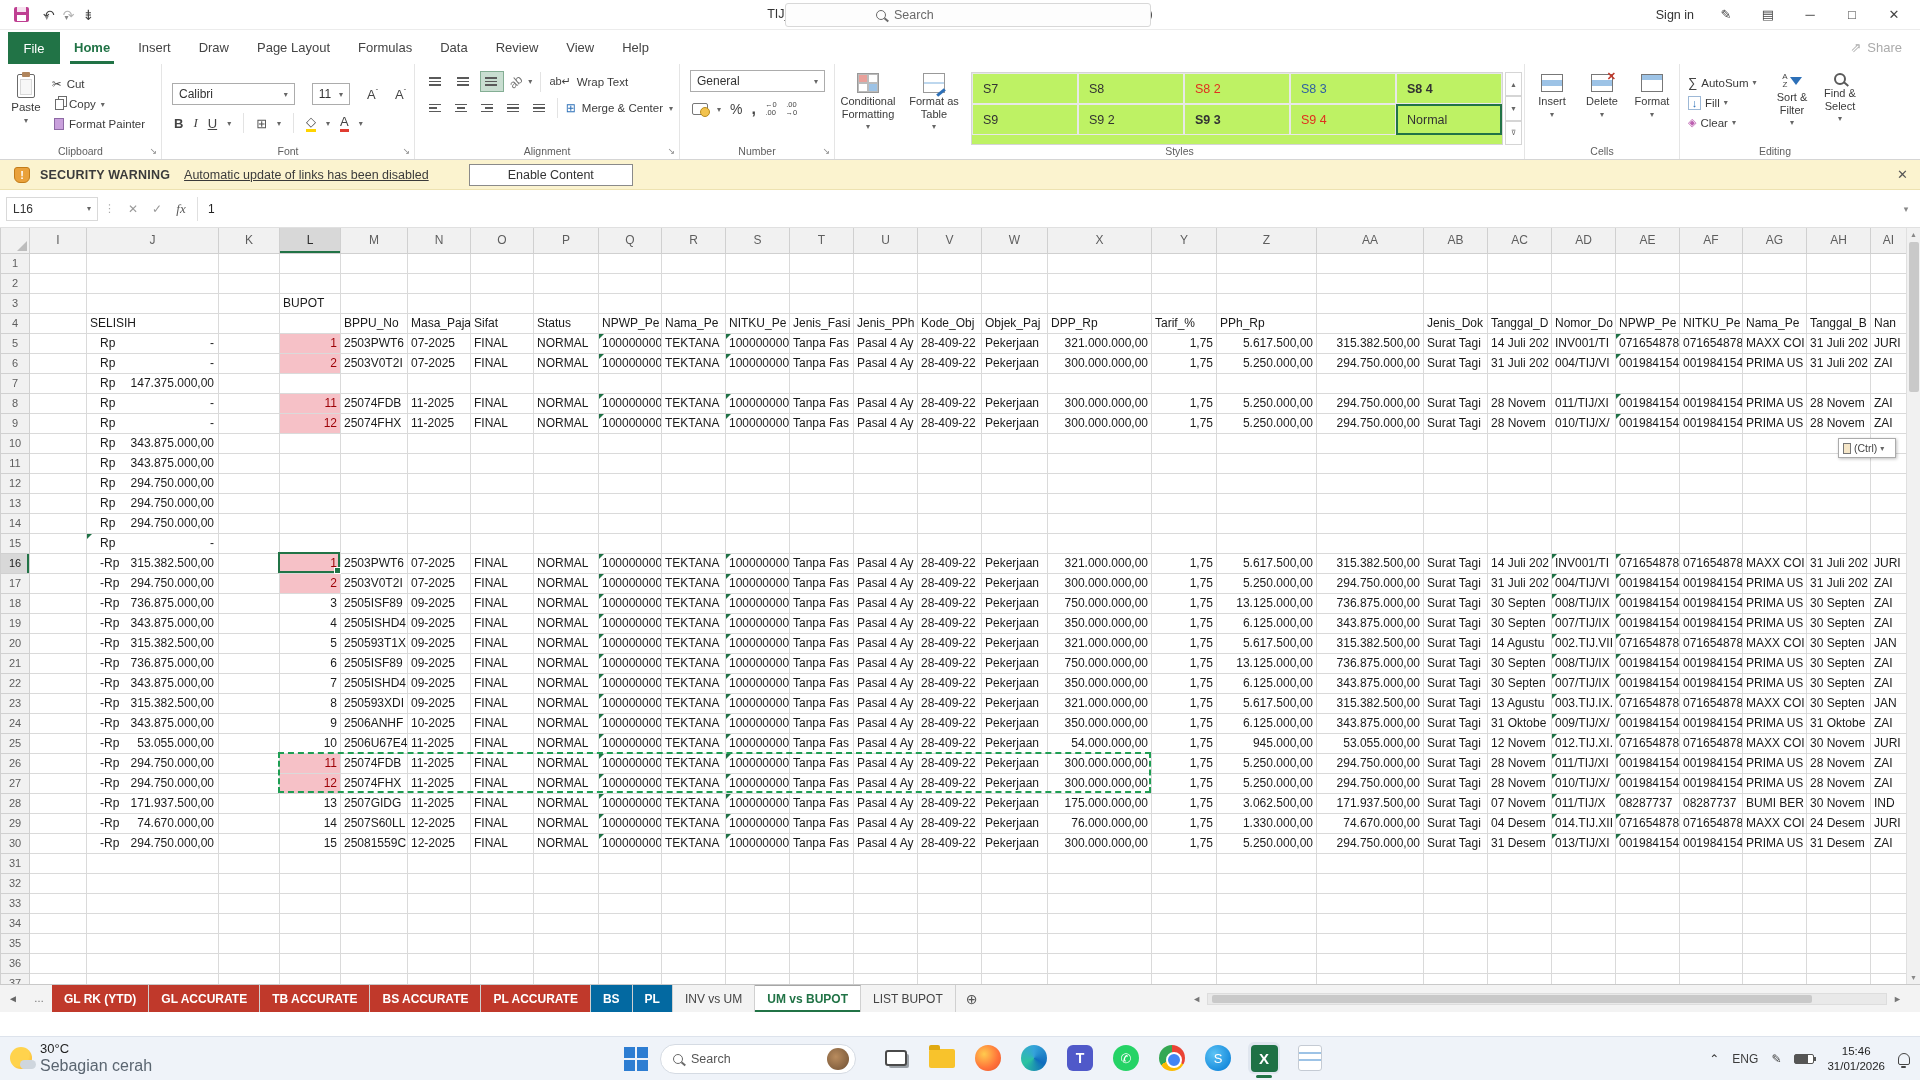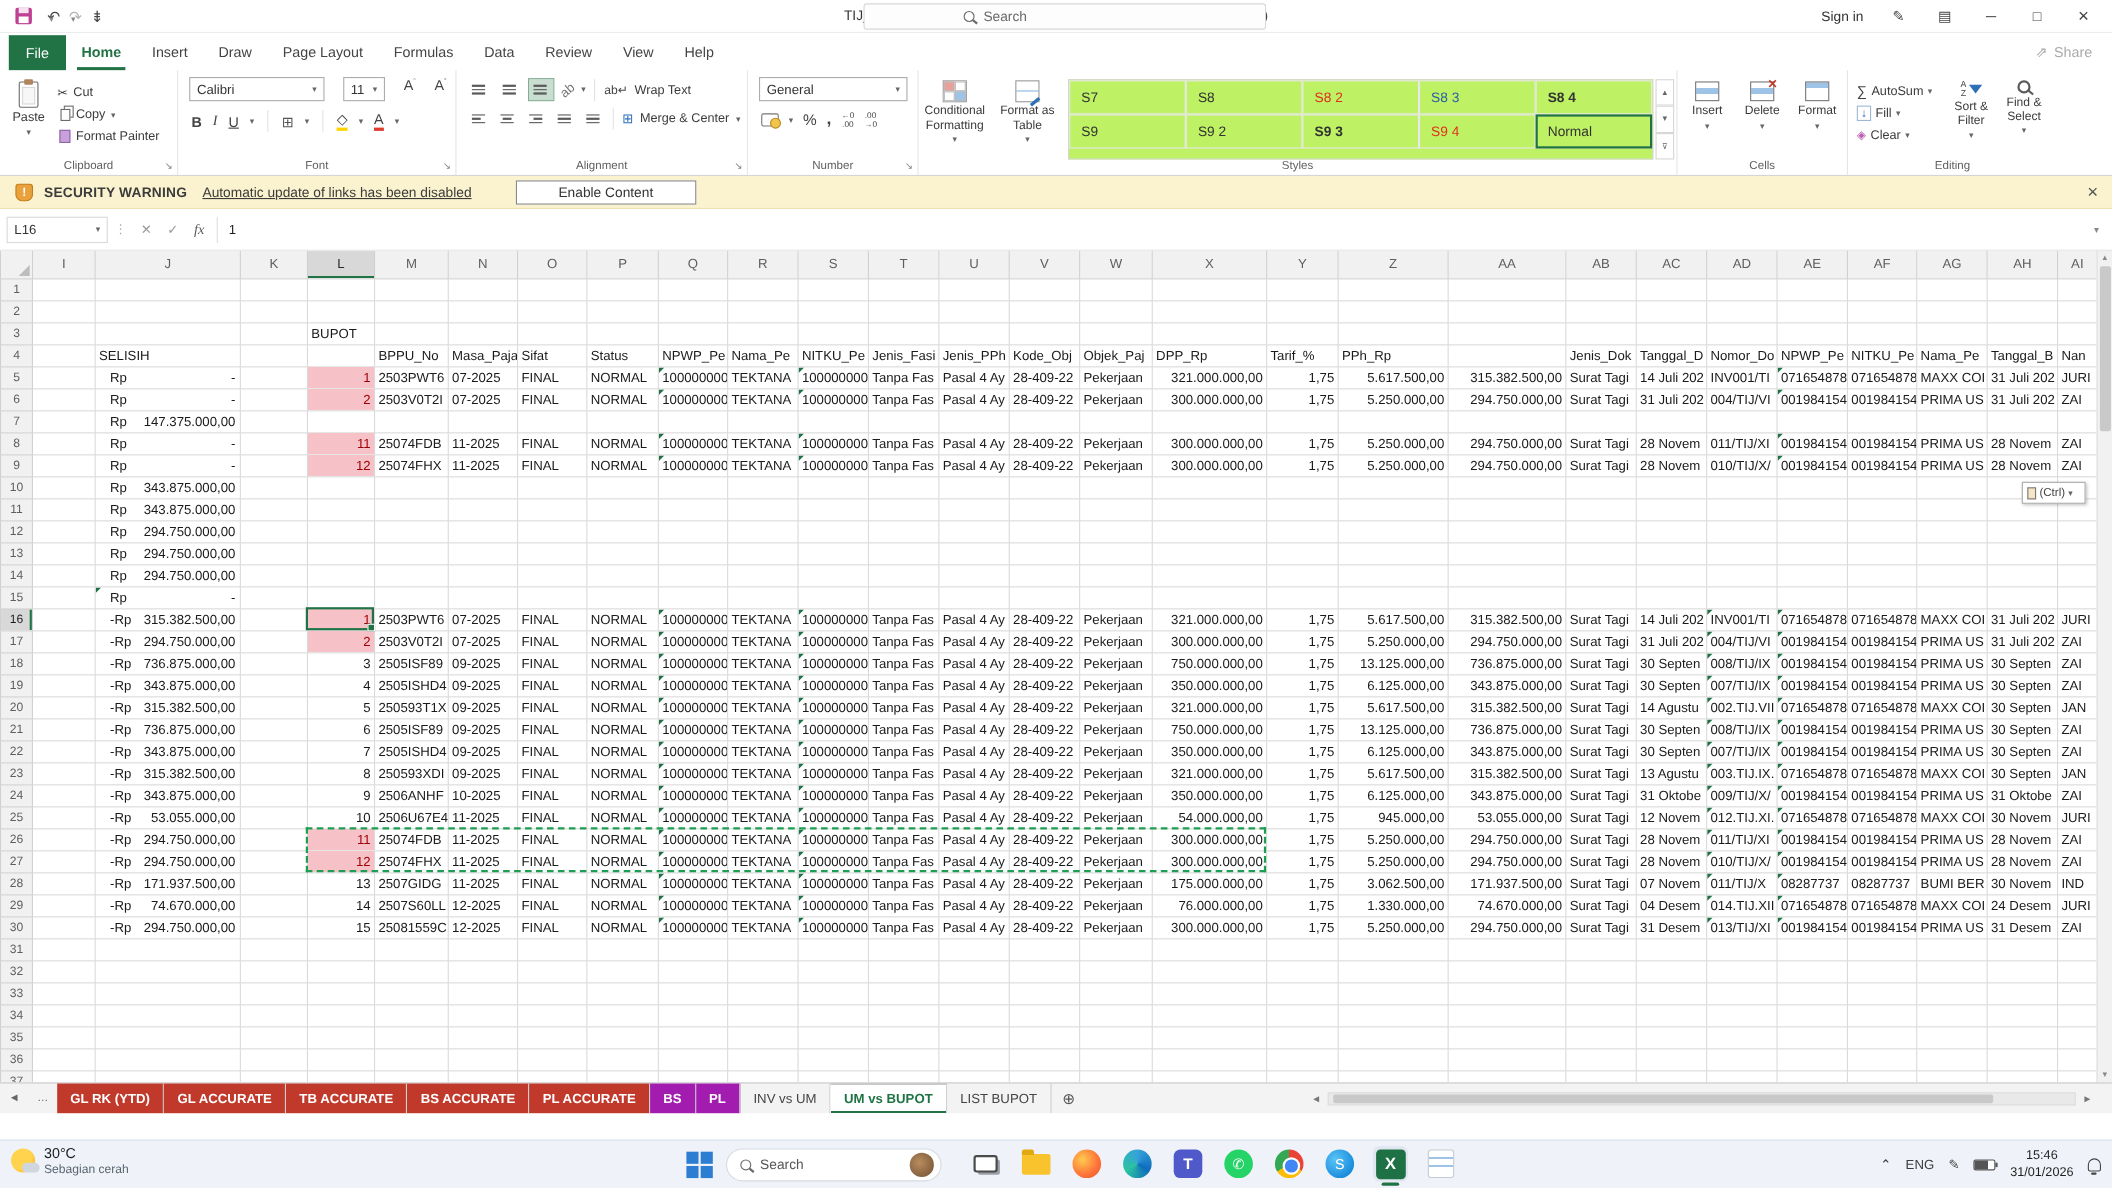--- a/index.html
+++ b/index.html
@@ -51,21 +51,21 @@
   .clipboard-ic::after { content:""; position:absolute; left:2px; top:4px; right:2px; bottom:2px; background:#f7f7f7; border:1px solid #d9d9d9; }
   .mini-col { display:flex; flex-direction:column; gap:2px; padding-top:7px; }
   .mini-item { display:flex; align-items:center; gap:5px; height:18px; font-size:11.5px; color:#3b3b3b; }
   .copy-ic { width:9px; height:11px; border:1.2px solid #6b6b6b; background:#fff; box-shadow:3px -3px 0 -1px #fff, 3px -3px 0 0 #6b6b6b; margin-left:3px; }
   .fp-ic { width:10px; height:12px; background:#c9a0dc; border:1px solid #8e6aa5; margin-left:2px; }
 
   
   #grp-font { width:253px; }
   .selbox { border:1px solid #ACACAC; background:#fff; height:22px; display:flex; align-items:center;
     padding:0 6px; font-size:12px; color:#333; justify-content:space-between; }
-  .fontrow1 { display:flex; gap:17px; padding:2px 8px 0 10px; align-items:flex-start; }
+  .fontrow1 { display:flex; gap:17px; padding:2px 8px 0 10px; align-items:center;margin-top:13px; }
   .fontrow2 { display:flex; gap:10px; padding:8px 8px 0 12px; align-items:center; font-size:13px; color:#444; }
   .bigA { font-size:13px; color:#444; position:relative; }
   .bigA sup { font-size:7px; }
   .u-red { border-bottom:3px solid #E03C31; }
   .u-yellow { border-bottom:3px solid #FFD400; }
   .borders-ic { font-size:13px; color:#555; }
 
   
   #grp-alignment { width:265px; }
   .alrow { display:flex; align-items:center; gap:6px; padding:3px 6px 0 10px; height:24px; }
@@ -173,21 +173,21 @@
   #vscroll { left:1906px; top:228px; width:14px; height:756px; background:#F1F1F1; border-left:1px solid #E0E0E0;
     display:flex; flex-direction:column; align-items:center; font-size:7px; color:#888; }
   #vthumb { width:10px; height:150px; background:#C9C9C9; border-radius:2px; margin-top:4px; }
 
   
   #tabbar { left:0; top:984px; width:1920px; height:28px; background:#F3F3F3; border-top:1px solid #C9C9C9;
     display:flex; align-items:stretch; font-size:12px; color:#444; }
   .tabnav { display:flex; align-items:center; padding:0 8px; color:#666; font-size:10px; }
   .stab { display:flex; align-items:center; padding:0 12px; border-right:1px solid #D0D0D0; white-space:nowrap; }
   .stab.red { background:#C0392B; color:#fff; font-weight:bold; }
-  .stab.blue { background:#a21caf; color:#fff; font-weight:bold; }
+  .stab.blue { background:#0369a1; color:#fff; font-weight:bold; }
   .stab.active { background:#fff; color:#217346; font-weight:bold; border-top:1px solid #A6A6A6; box-shadow:inset 0 -2px 0 #217346; }
   .addsheet { display:flex; align-items:center; padding:0 10px; color:#555; font-size:14px; }
   #hscroll { margin-left:auto; display:flex; align-items:center; gap:2px; padding-right:14px; }
   #hscroll .harr { color:#777; font-size:9px; padding:0 4px; }
   #htrack { width:680px; height:12px; background:#E9E9E9; border:1px solid #DDD; position:relative; }
   #hthumb { position:absolute; left:4px; top:1px; height:8px; width:600px; background:#C9C9C9; border-radius:2px; }
 
   
   #statusbar { left:0; top:1012px; width:1920px; height:24px; background:#F0F0F0; border-top:1px solid #DADADA;
     display:flex; align-items:center; font-size:12px; color:#3b3b3b; }
@@ -200,21 +200,21 @@
   #zoomtrack { width:130px; height:2px; background:#999; position:relative; }
   #zoomthumb { position:absolute; left:60px; top:-5px; width:6px; height:12px; background:#666; }
   .zoombtn { color:#555; font-size:13px; }
 
   
   #taskbar { left:0; top:1036px; width:1920px; height:44px; background:#EFF3F9; border-top:1px solid #DDE3EC; }
   #weather { position:absolute; left:10px; top:4px; display:flex; align-items:center; gap:8px; }
   .sunic { width:22px; height:22px; border-radius:50%; background:radial-gradient(circle at 35% 35%, #FFD34D 55%, #F5A623); position:relative; }
   .sunic::after { content:""; position:absolute; right:-4px; bottom:0; width:16px; height:9px; border-radius:6px; background:#cfd6de; }
   #weather .wt { font-size:13px; color:#1f1f1f; line-height:1.2; }
-  #weather .wd { font-size:11px; color:#5a6570; }
+  #weather .wd { font-size:16px; color:#5a6570; }
   #start-btn { position:absolute; left:624px; top:10px; width:24px; height:24px; display:grid; grid-template-columns:11px 11px; grid-template-rows:11px 11px; gap:2px; }
   #start-btn span { background:#2D7DD2; }
   #tb-search { position:absolute; left:660px; top:7px; width:196px; height:30px; background:#fff; border:1px solid #D5DBE3;
     border-radius:15px; display:flex; align-items:center; gap:8px; padding:0 6px 0 12px; font-size:12.5px; color:#555; }
   #tb-search .himg { margin-left:auto; width:22px; height:22px; border-radius:50%;
     background:radial-gradient(circle at 40% 40%, #b98c5e, #6e4f33); }
   #tb-apps { position:absolute; left:880px; top:5px; display:flex; gap:14px; align-items:center; }
   .tb-icon { width:32px; height:32px; border-radius:6px; display:flex; align-items:center; justify-content:center; position:relative; }
   .tb-icon.activeapp { background:#E0E6EF; }
   .tb-icon.activeapp::after { content:""; position:absolute; bottom:-4px; left:8px; right:8px; height:3px; border-radius:2px; background:#217346; }

